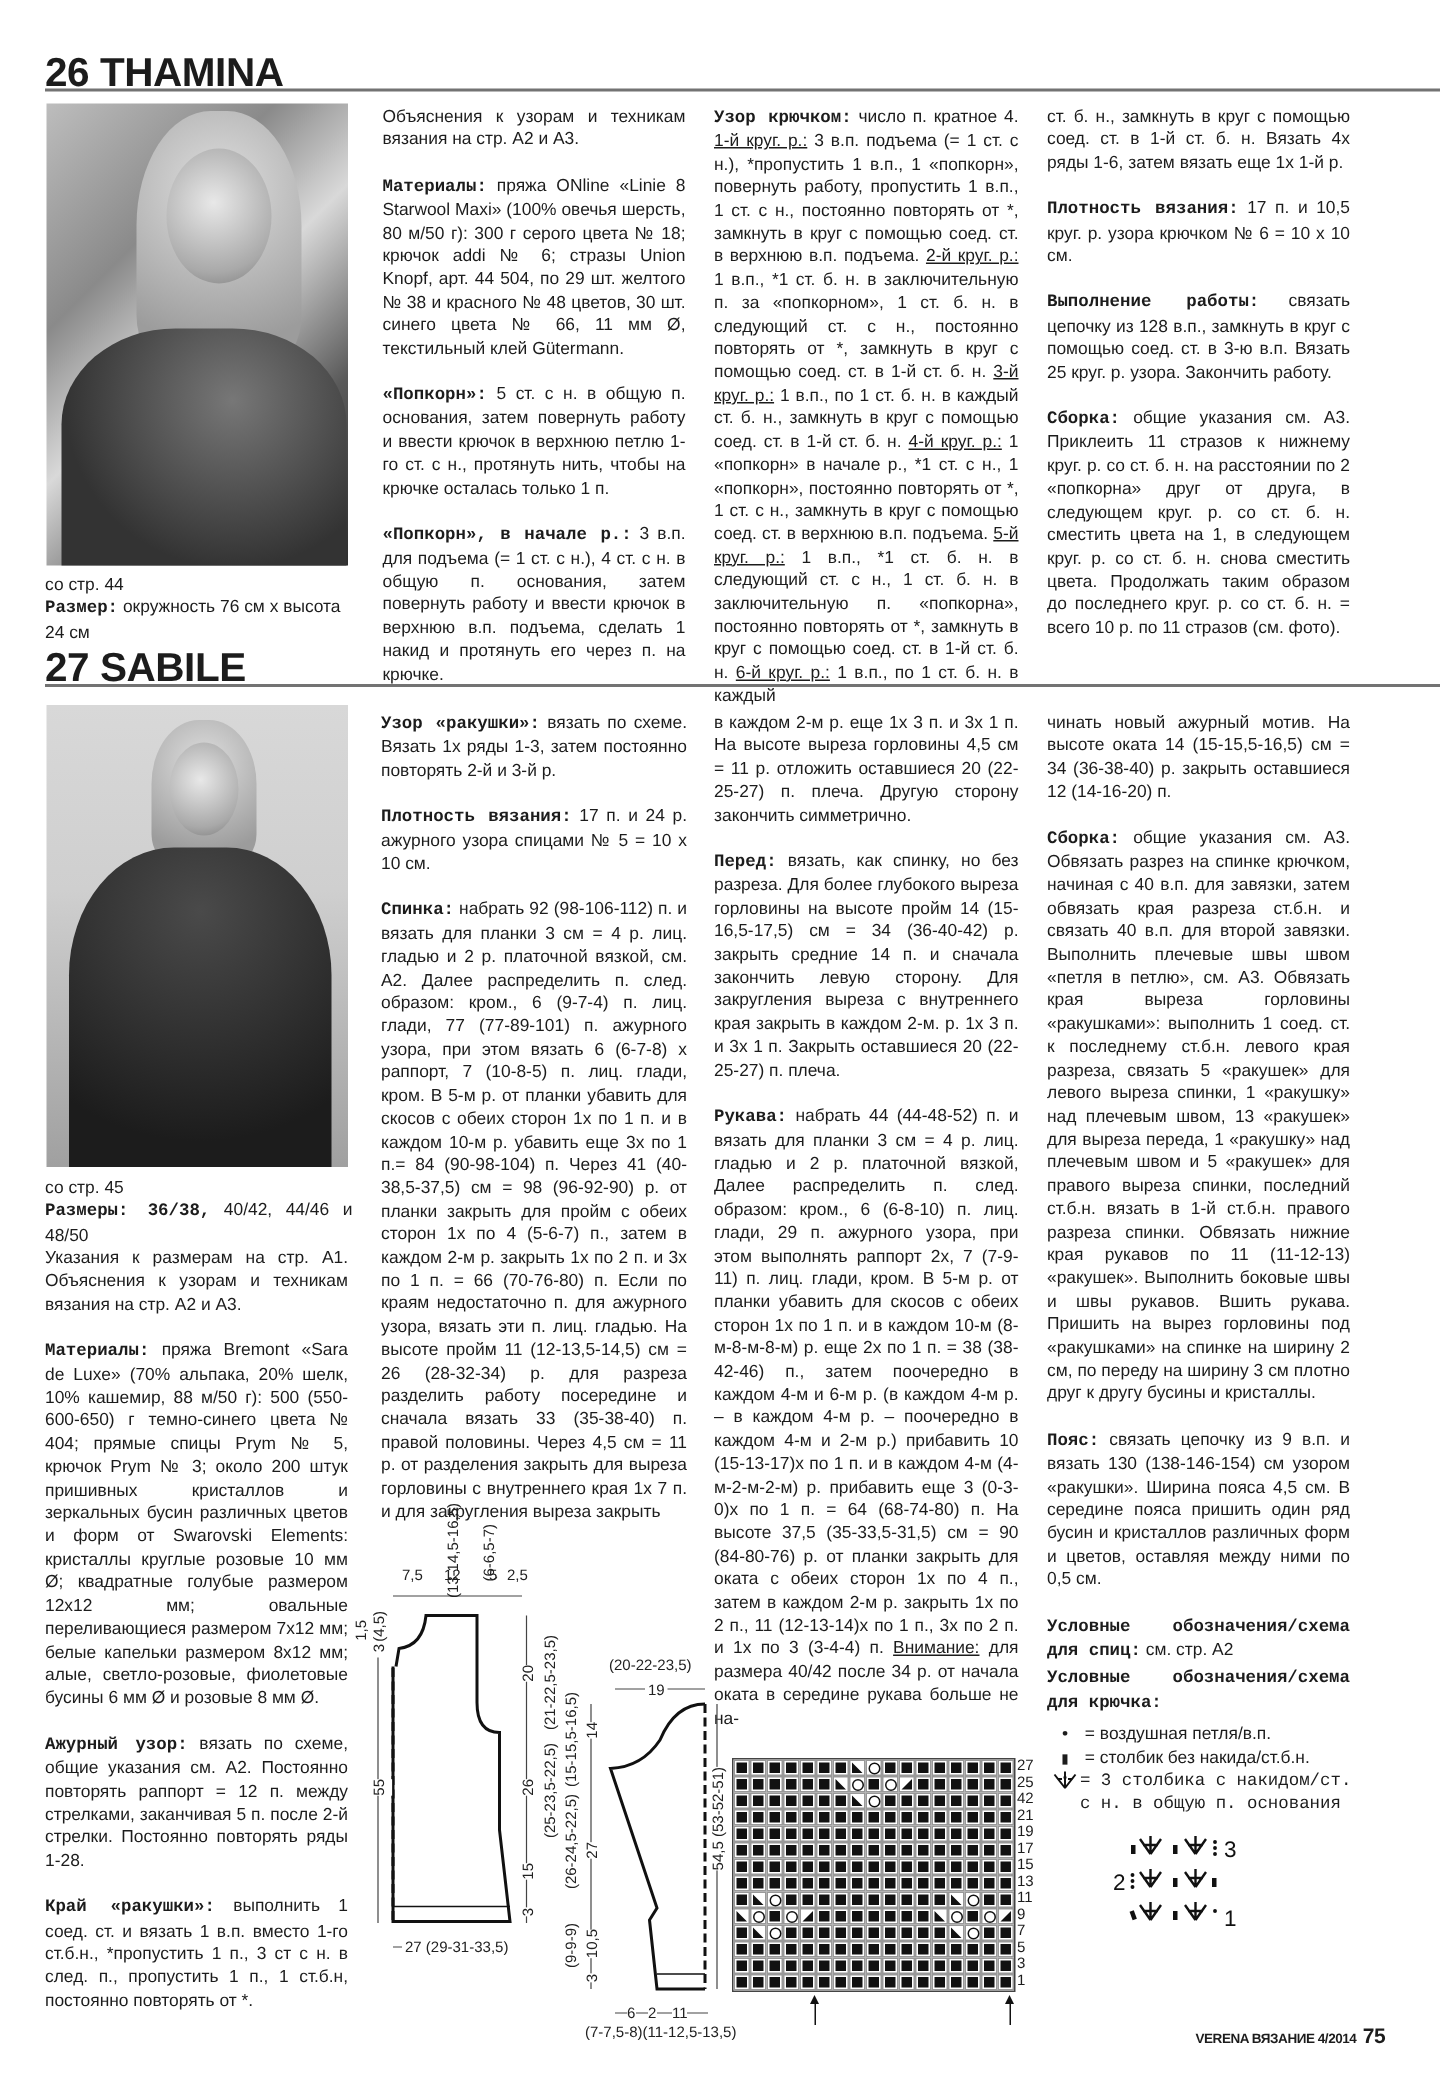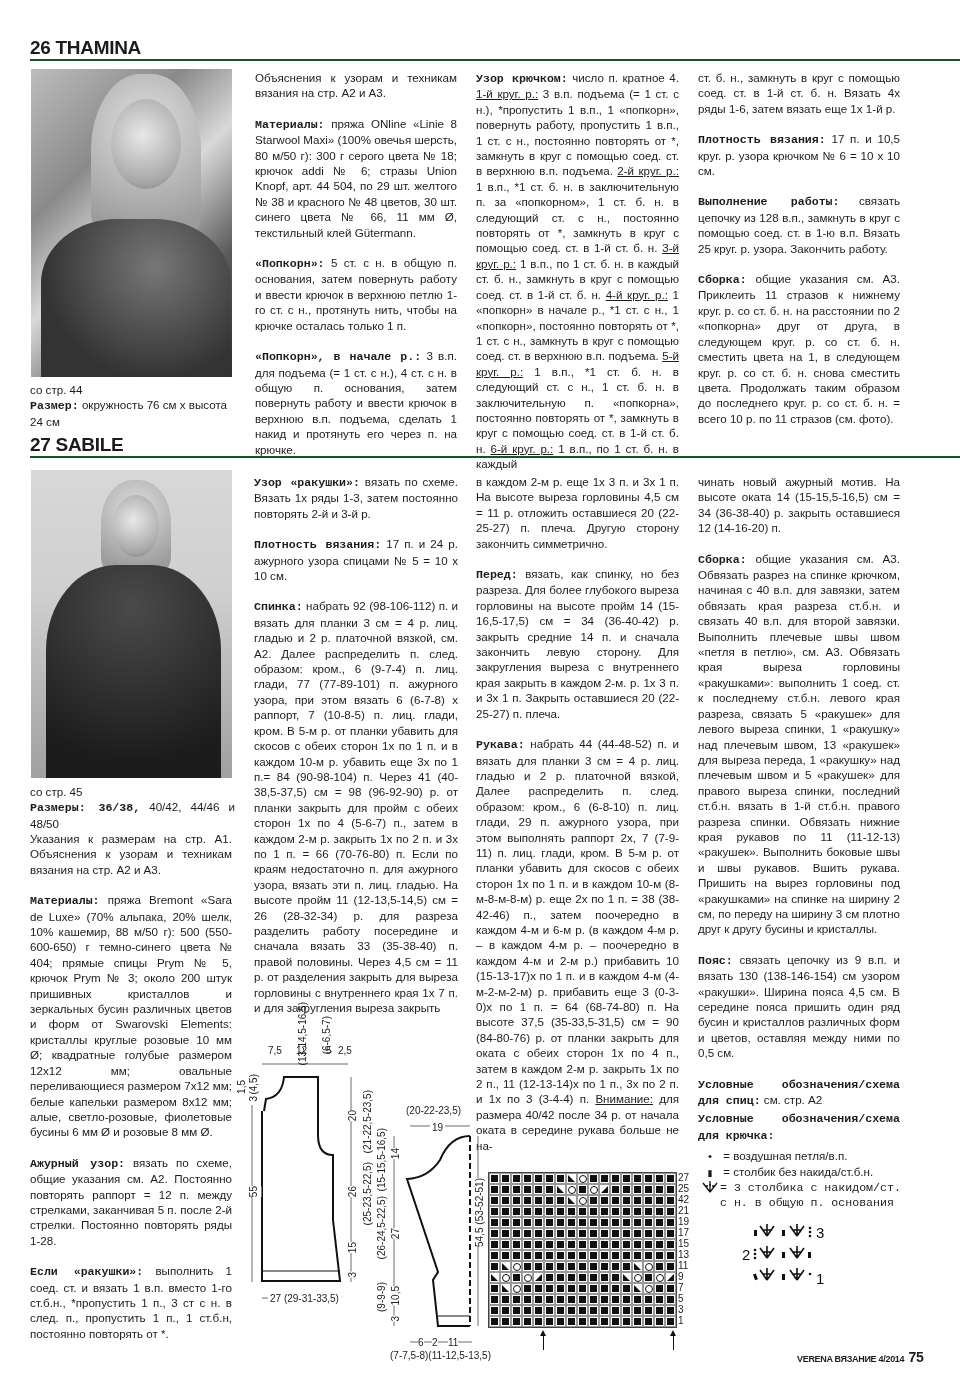--- a/index.html
+++ b/index.html
@@ -1,18 +1,18 @@
 <!DOCTYPE html>
 <html><head>
 <meta charset="utf-8">
 <style>
   * { box-sizing: border-box; margin: 0; padding: 0; }
   html, body { width: 960px; height: 1384px; background: #fff; }
   body { position: relative; font-family: "Liberation Sans", sans-serif; color: #1c1c1c; font-size: 11.6px; line-height: 15.4px; overflow: hidden; }
-  .section-head { position: absolute; left: 30px; width: 930px; border-bottom: 2px solid #14532d; font-weight: bold; font-size: 19px; line-height: 22px; letter-spacing: -0.3px; }
+  .section-head { position: absolute; left: 30px; width: 930px; border-bottom: 2px solid #737373; font-weight: bold; font-size: 27px; line-height: 22px; letter-spacing: -0.3px; }
   .photo { position: absolute; background: linear-gradient(135deg, #bdbdbd 0%, #8a8a8a 30%, #d9d9d9 50%, #5a5a5a 75%, #2e2e2e 100%); overflow: hidden; }
   .photo .face { position: absolute; border-radius: 50%; background: radial-gradient(circle at 45% 40%, #e8e8e8, #a9a9a9 70%, #7a7a7a); }
   .photo .hair { position: absolute; border-radius: 45% 45% 20% 20%; background: radial-gradient(circle at 50% 30%, #dedede, #9c9c9c 80%); }
   .photo .body { position: absolute; background: radial-gradient(circle at 50% 20%, #4a4a4a, #1c1c1c 80%); border-radius: 40% 40% 0 0; }
   .col { position: absolute; text-align: justify; }
   .col p { margin-bottom: 15px; }
   .col p:last-child { margin-bottom: 0; }
   b { font-weight: bold; font-family: Liberation Mono, monospace; }
   u { }
   .caption { position: absolute; left: 30px; width: 205px; }
@@ -64,42 +64,42 @@
     <u>3-й круг. р.:</u><span> 1 в.п., по 1 ст. б. н. в каждый ст. б. н., замкнуть в круг с помощью соед. ст. в 1-й ст. б. н. </span>
     <u>4-й круг. р.:</u><span> 1 «попкорн» в начале р., *1 ст. с н., 1 «попкорн», постоянно повторять от *, 1 ст. с н., замкнуть в круг с помощью соед. ст. в верхнюю в.п. подъема. </span>
     <u>5-й круг. р.:</u><span> 1 в.п., *1 ст. б. н. в следующий ст. с н., 1 ст. б. н. в заключительную п. «попкорна», постоянно повторять от *, замкнуть в круг с помощью соед. ст. в 1-й ст. б. н. </span>
     <u>6-й круг. р.:</u><span> 1 в.п., по 1 ст. б. н. в каждый</span>
   </p>
 </div>
 
 <div class="col" style="left:698px; top:70px; width:202px;">
   <p>ст. б. н., замкнуть в круг с помощью соед. ст. в 1-й ст. б. н. Вязать 4х ряды 1-6, затем вязать еще 1х 1-й р.</p>
   <p><b>Плотность вязания:</b><span> 17 п. и 10,5 круг. р. узора крючком № 6 = 10 х 10 см.</span></p>
-  <p><b>Выполнение работы:</b><span> связать цепочку из 128 в.п., замкнуть в круг с помощью соед. ст. в 1-ю в.п. Вязать 25 круг. р. узора. Закончить работу.</span></p>
+  <p><b>Выполнение работы:</b><span> связать цепочку из 128 в.п., замкнуть в круг с помощью соед. ст. в 3-ю в.п. Вязать 25 круг. р. узора. Закончить работу.</span></p>
   <p><b>Сборка:</b><span> общие указания см. А3. Приклеить 11 стразов к нижнему круг. р. со ст. б. н. на расстоянии по 2 «попкорна» друг от друга, в следующем круг. р. со ст. б. н. сместить цвета на 1, в следующем круг. р. со ст. б. н. снова сместить цвета. Продолжать таким образом до последнего круг. р. со ст. б. н. = всего 10 р. по 11 стразов (см. фото).</span></p>
 </div>
 
 <div class="section-head" style="top:434px;">27 SABILE</div>
 
 <div class="photo" style="left:31px; top:470px; width:201px; height:308px; background: linear-gradient(180deg, #d8d8d8 0%, #cfcfcf 40%, #a0a0a0 100%);">
   <div class="hair" style="left:70px; top:10px; width:70px; height:95px;"></div>
   <div class="face" style="left:82px; top:25px; width:46px; height:62px;"></div>
   <div class="body" style="left:15px; top:95px; width:175px; height:213px;"></div>
 </div>
 
 <div class="caption" style="top:784px; text-align: justify;">
   <div>со стр. 45</div>
   <div><b>Размеры: 36/38,</b><span> 40/42, 44/46 и 48/50</span></div>
 </div>
 
 <div class="col" style="left:30px; top:831px; width:202px;">
   <p>Указания к размерам на стр. А1. Объяснения к узорам и техникам вязания на стр. А2 и А3.</p>
   <p><b>Материалы:</b><span> пряжа Bremont «Sara de Luxe» (70% альпака, 20% шелк, 10% кашемир, 88 м/50 г): 500 (550-600-650) г темно-синего цвета № 404; прямые спицы Prym № 5, крючок Prym № 3; около 200 штук пришивных кристаллов и зеркальных бусин различных цветов и форм от Swarovski Elements: кристаллы круглые розовые 10 мм Ø; квадратные голубые размером 12х12 мм; овальные переливающиеся размером 7х12 мм; белые капельки размером 8х12 мм; алые, светло-розовые, фиолетовые бусины 6 мм Ø и розовые 8 мм Ø.</span></p>
   <p><b>Ажурный узор:</b><span> вязать по схеме, общие указания см. А2. Постоянно повторять раппорт = 12 п. между стрелками, заканчивая 5 п. после 2-й стрелки. Постоянно повторять ряды 1-28.</span></p>
-  <p><b>Если «ракушки»:</b><span> выполнить 1 соед. ст. и вязать 1 в.п. вместо 1-го ст.б.н., *пропустить 1 п., 3 ст с н. в след. п., пропустить 1 п., 1 ст.б.н, постоянно повторять от *.</span></p>
+  <p><b>Край «ракушки»:</b><span> выполнить 1 соед. ст. и вязать 1 в.п. вместо 1-го ст.б.н., *пропустить 1 п., 3 ст с н. в след. п., пропустить 1 п., 1 ст.б.н, постоянно повторять от *.</span></p>
 </div>
 
 <div class="col" style="left:254px; top:474px; width:204px;">
   <p><b>Узор «ракушки»:</b><span> вязать по схеме. Вязать 1х ряды 1-3, затем постоянно повторять 2-й и 3-й р.</span></p>
   <p><b>Плотность вязания:</b><span> 17 п. и 24 р. ажурного узора спицами № 5 = 10 х 10 см.</span></p>
   <p><b>Спинка:</b><span> набрать 92 (98-106-112) п. и вязать для планки 3 см = 4 р. лиц. гладью и 2 р. платочной вязкой, см. А2. Далее распределить п. след. образом: кром., 6 (9-7-4) п. лиц. глади, 77 (77-89-101) п. ажурного узора, при этом вязать 6 (6-7-8) х раппорт, 7 (10-8-5) п. лиц. глади, кром. В 5-м р. от планки убавить для скосов с обеих сторон 1х по 1 п. и в каждом 10-м р. убавить еще 3х по 1 п.= 84 (90-98-104) п. Через 41 (40-38,5-37,5) см = 98 (96-92-90) р. от планки закрыть для пройм с обеих сторон 1х по 4 (5-6-7) п., затем в каждом 2-м р. закрыть 1х по 2 п. и 3х по 1 п. = 66 (70-76-80) п. Если по краям недостаточно п. для ажурного узора, вязать эти п. лиц. гладью. На высоте пройм 11 (12-13,5-14,5) см = 26 (28-32-34) р. для разреза разделить работу посередине и сначала вязать 33 (35-38-40) п. правой половины. Через 4,5 см = 11 р. от разделения закрыть для выреза горловины с внутреннего края 1х 7 п. и для закругления выреза закрыть</span></p>
 </div>
 
 <div class="col" style="left:476px; top:474px; width:203px;">
   <p>в каждом 2-м р. еще 1х 3 п. и 3х 1 п. На высоте выреза горловины 4,5 см = 11 р. отложить оставшиеся 20 (22-25-27) п. плеча. Другую сторону закончить симметрично.</p>

